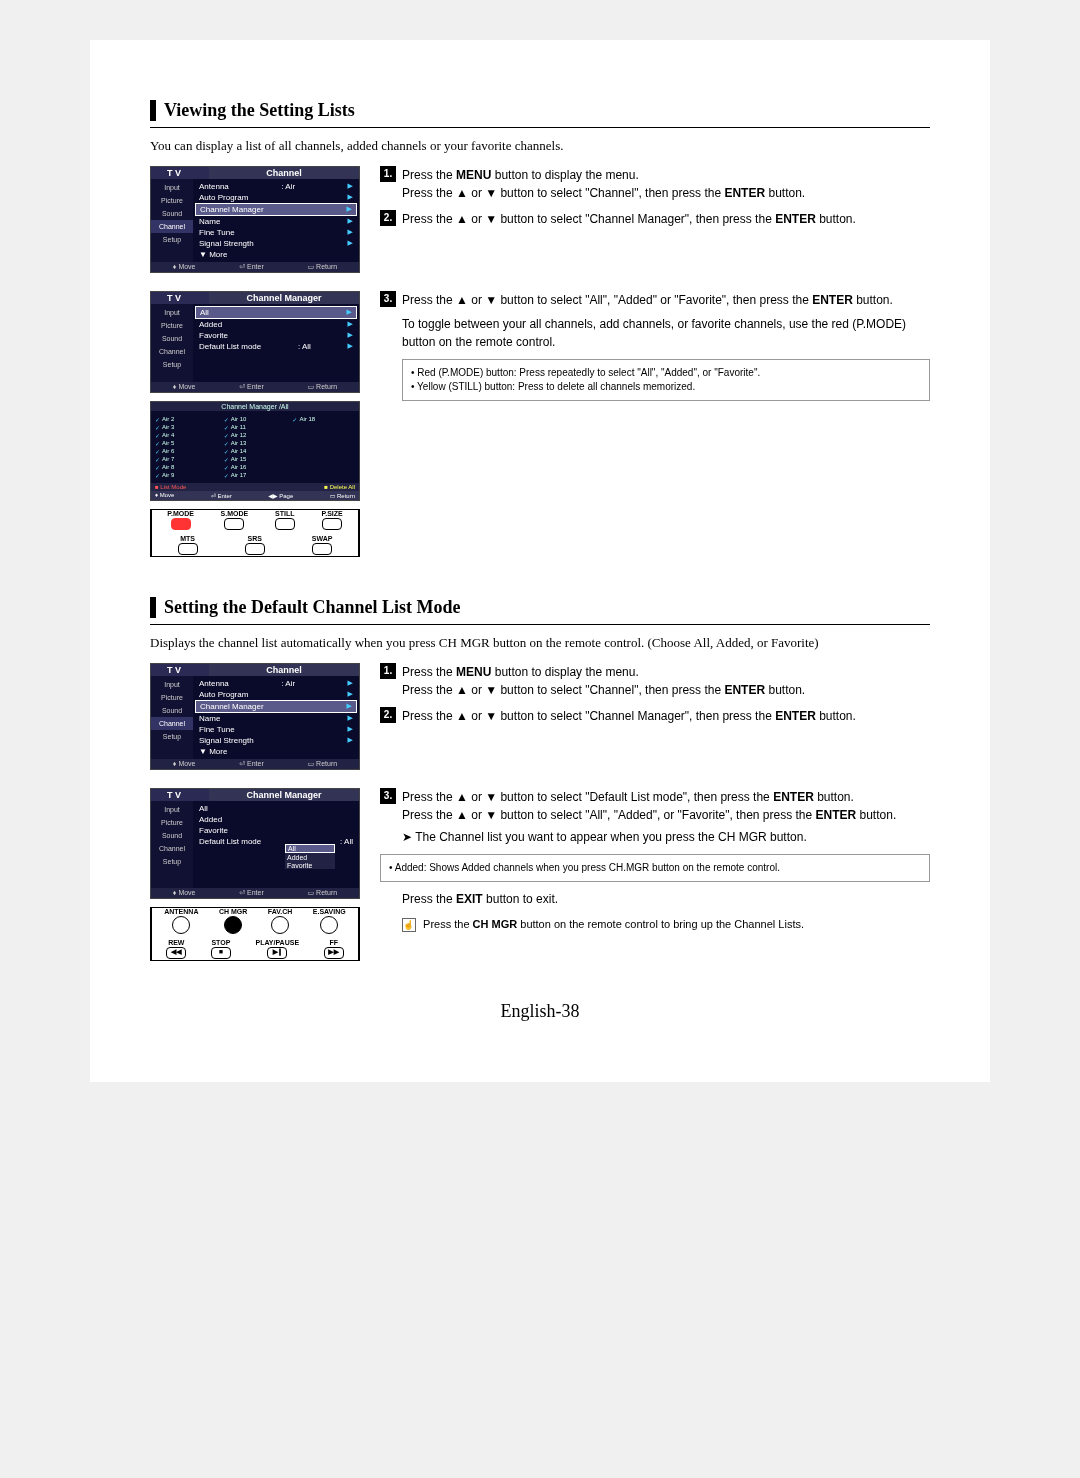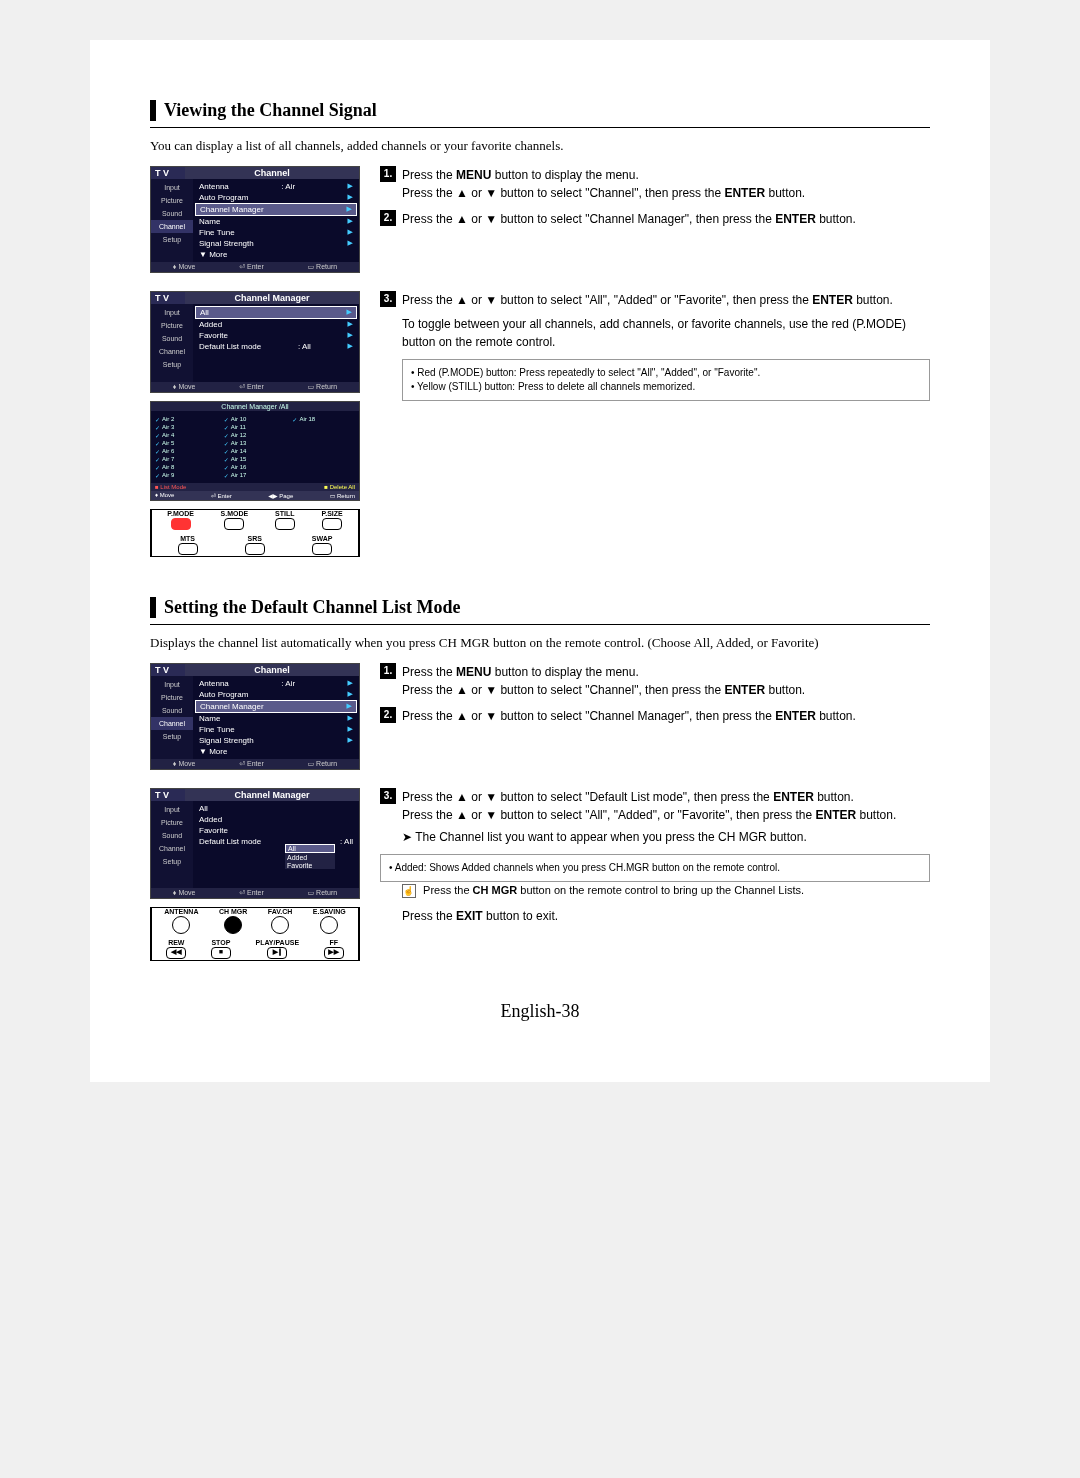--- a/index.html
+++ b/index.html
@@ -99,21 +99,21 @@
     margin-bottom: 8px;
   }
   .tvmenu-title {
     background: #333355;
     text-align: center;
     font-weight: bold;
     padding: 1px 0;
   }
   .tvmenu-tab {
     background: #2a2a55;
-    padding: 1px 4px;
+    padding: 1px 16px;
     font-weight: bold;
     flex-shrink: 0;
     width: 26px;
   }
   .tvmenu-body {
     display: flex;
   }
   .tvmenu-side {
     width: 42px;
     background: #111133;
@@ -259,21 +259,21 @@
   }
   .tvmenu-dropdown div.sel { background:#5a5a8a; border:1px solid #fff; padding:0 2px;}
   .tvmenu-dropdown div { padding: 0.5px 2px;}
 </style>
 </head>
 <body>
 
 <div class="page">
 
   <div class="section">
-    <div class="section-title">Viewing the Channel Signal</div>
+    <div class="section-title">Viewing the Setting Lists</div>
     <hr class="title-rule">
     <div class="intro">You can display a list of all channels, added channels or your favorite channels.</div>
 
     <div class="content-row">
       <div class="figure-col">
 
         <div class="tvmenu">
           <div style="display:flex;">
             <div class="tvmenu-tab">T V</div>
             <div class="tvmenu-title" style="flex:1;">Channel</div>
@@ -652,25 +652,25 @@
           <span class="step-num">3.</span>
           <div class="step-body">
             <span>Press the ▲ or ▼ button to select "Default List mode", then press the </span><b>ENTER</b><span> button.</span><br>
             <span>Press the ▲ or ▼ button to select "All", "Added", or "Favorite", then press the </span><b>ENTER</b><span> button.</span>
             <div class="arrow-indent" style="margin-left:0;">➤  The Channel list you want to appear when you press the CH MGR button.</div>
           </div>
         </div>
         <div class="sub-bullets note-indent">
           <div>• Added: Shows Added channels when you press CH.MGR button on the remote control.</div>
         </div>
+        <div class="step" style="margin-top:8px; margin-left:22px;">
+          <span>Press the </span><b>EXIT</b><span> button to exit.</span>
+        </div>
         <div class="step" style="margin-left:22px; font-size:11px;">
           <span class="exit-icon">☝</span>
           <span>Press the </span><b>CH MGR</b><span> button on the remote control to bring up the Channel Lists.</span>
         </div>
-        <div class="step" style="margin-top:8px; margin-left:22px;">
-          <span>Press the </span><b>EXIT</b><span> button to exit.</span>
-        </div>
       </div>
     </div>
   </div>
 
   <div class="page-num">English-38</div>
 </div>
 
 </body></html>

